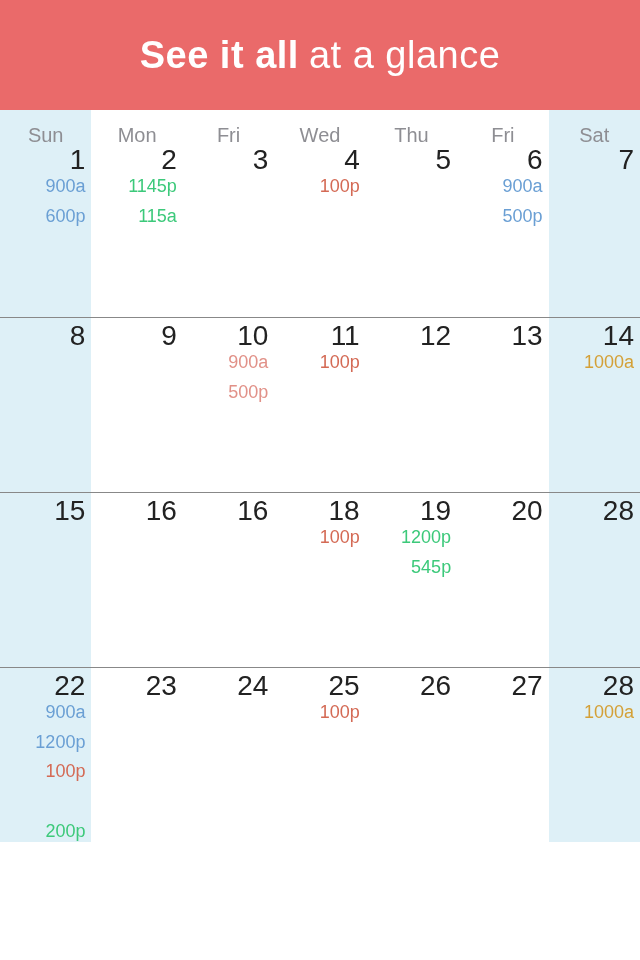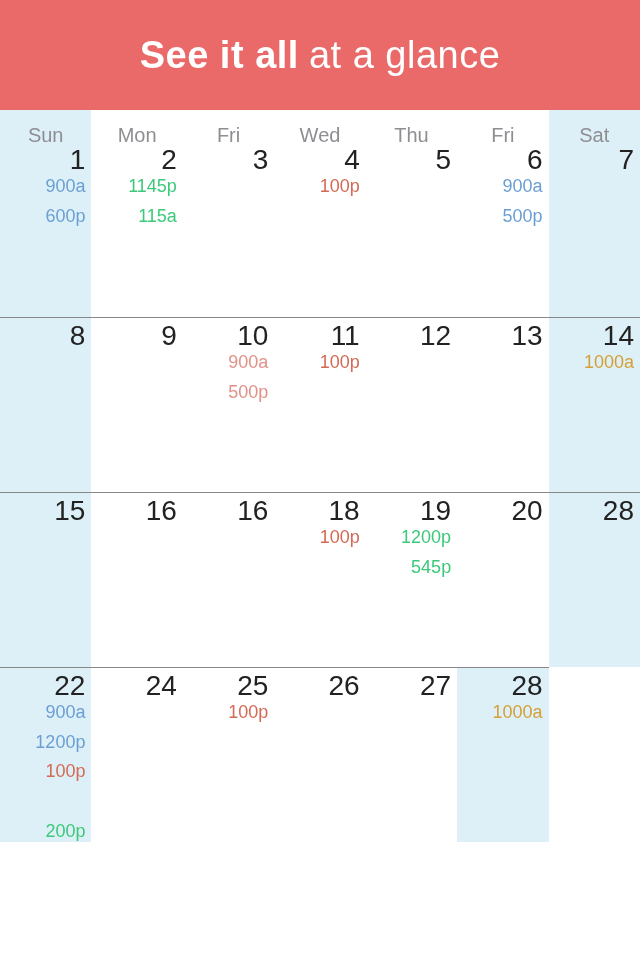--- a/index.html
+++ b/index.html
@@ -208,20 +208,24 @@
       <div class="events">
         <div class="event c-blue">900a</div>
         <div class="event c-blue">1200p</div>
         <div class="event c-red">100p</div>
         <div class="event c-red">&nbsp;</div>
         <div class="event c-green">200p</div>
         <div class="event c-green">500p</div>
       </div>
     </div>
     <div class="cell row3">
+      <div class="daynum">23</div>
+      <div class="events"></div>
+    </div>
+    <div class="cell row3">
       <div class="daynum">24</div>
       <div class="events"></div>
     </div>
     <div class="cell row3">
       <div class="daynum">25</div>
       <div class="events">
         <div class="event c-red">100p</div>
       </div>
     </div>
     <div class="cell row3">

